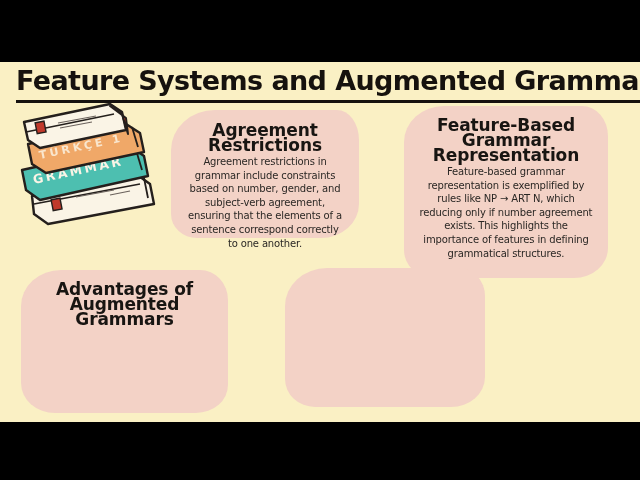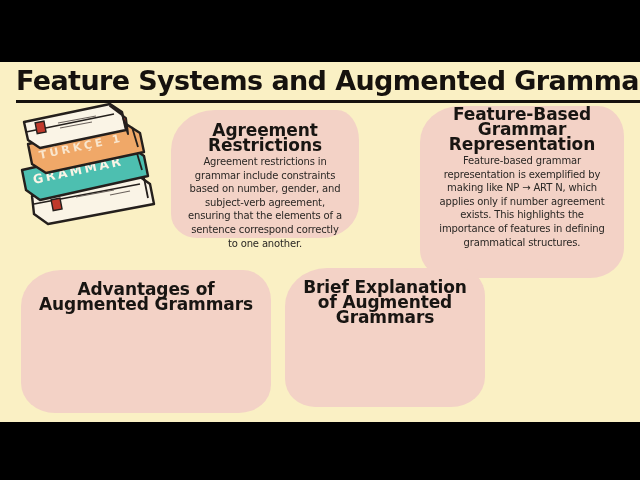--- a/index.html
+++ b/index.html
@@ -75,31 +75,31 @@
   }
   .card-1 {
     left: 171px;
     top: 48px;
     width: 188px;
     height: 128px;
     border-radius: 44px 22px 38px 26px / 40px 30px 34px 24px;
     padding-top: 13px;
   }
   .card-2 {
-    left: 420px;
+    left: 404px;
     top: 44px;
     width: 204px;
     height: 172px;
     border-radius: 40px 26px 34px 30px / 36px 30px 30px 28px;
-    padding-top: 1px;
+    padding-top: 12px;
   }
   .card-3 {
     left: 21px;
     top: 208px;
-    width: 250px;
+    width: 207px;
     height: 143px;
     border-radius: 40px 28px 32px 34px / 36px 30px 28px 30px;
     padding-top: 12px;
   }
   .card-4 {
     left: 285px;
     top: 206px;
     width: 200px;
     height: 139px;
     border-radius: 42px 26px 34px 30px / 38px 28px 30px 28px;
@@ -181,28 +181,27 @@
       </svg>
     </div>
 
     <div class="card card-1">
       <div class="card-title">Agreement Restrictions</div>
       <div class="card-body">Agreement restrictions in grammar include constraints based on number, gender, and subject-verb agreement, ensuring that the elements of a sentence correspond correctly to one another.</div>
     </div>
 
     <div class="card card-2">
       <div class="card-title">Feature-Based Grammar Representation</div>
-      <div class="card-body">Feature-based grammar representation is exemplified by making like NP → ART N, which applies only if number agreement exists. This highlights the importance of features in defining grammatical structures.</div>
+      <div class="card-body">Feature-based grammar representation is exemplified by rules like NP → ART N, which reducing only if number agreement exists. This highlights the importance of features in defining grammatical structures.</div>
     </div>
 
     <div class="card card-3">
       <div class="card-title">Advantages of Augmented Grammars</div>
     </div>
 
     <div class="card card-4">
-      <div class="card-title">Brief Explanation of Augmented Grammars</div>
     </div>
 
   </div>
 
   <div class="letterbox bottom"></div>
 
 </div>
 
 </body></html>

